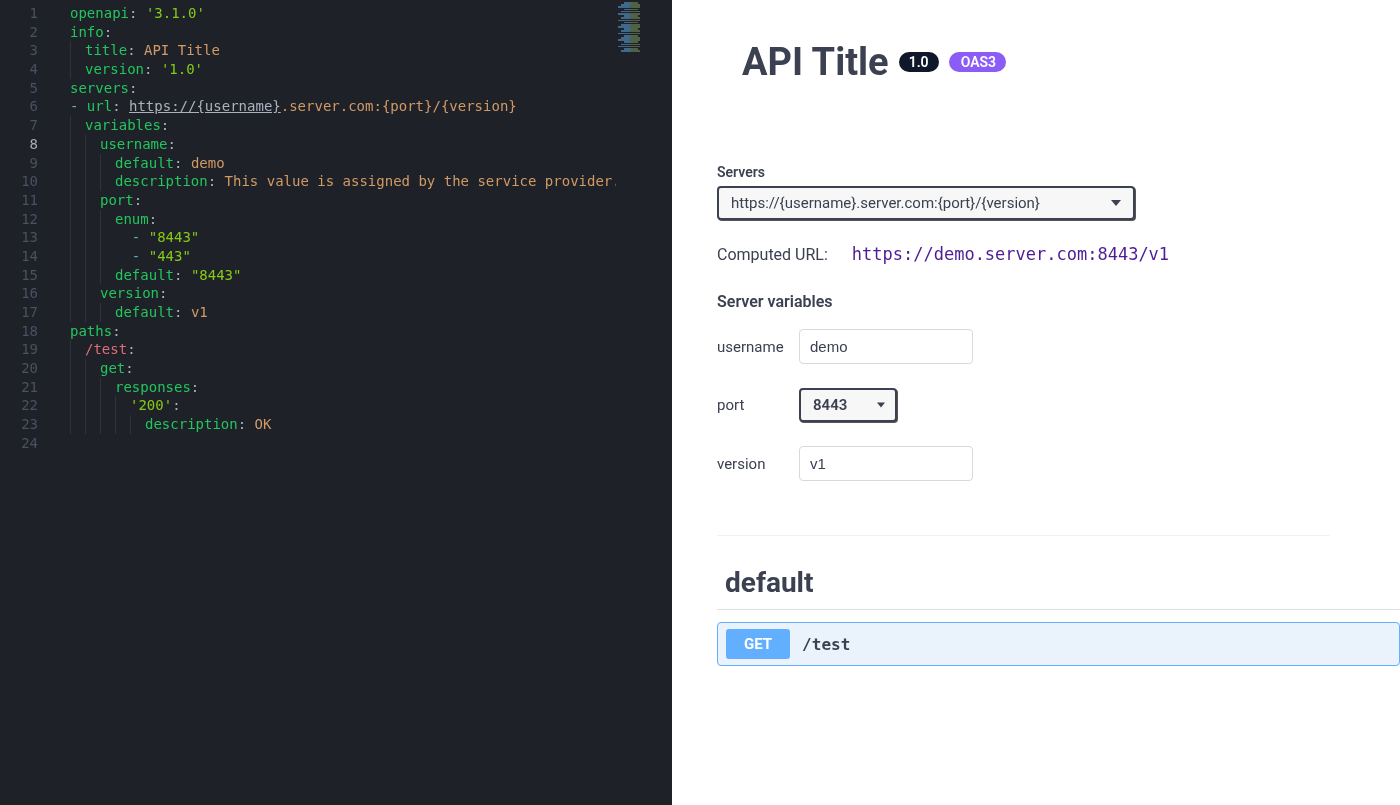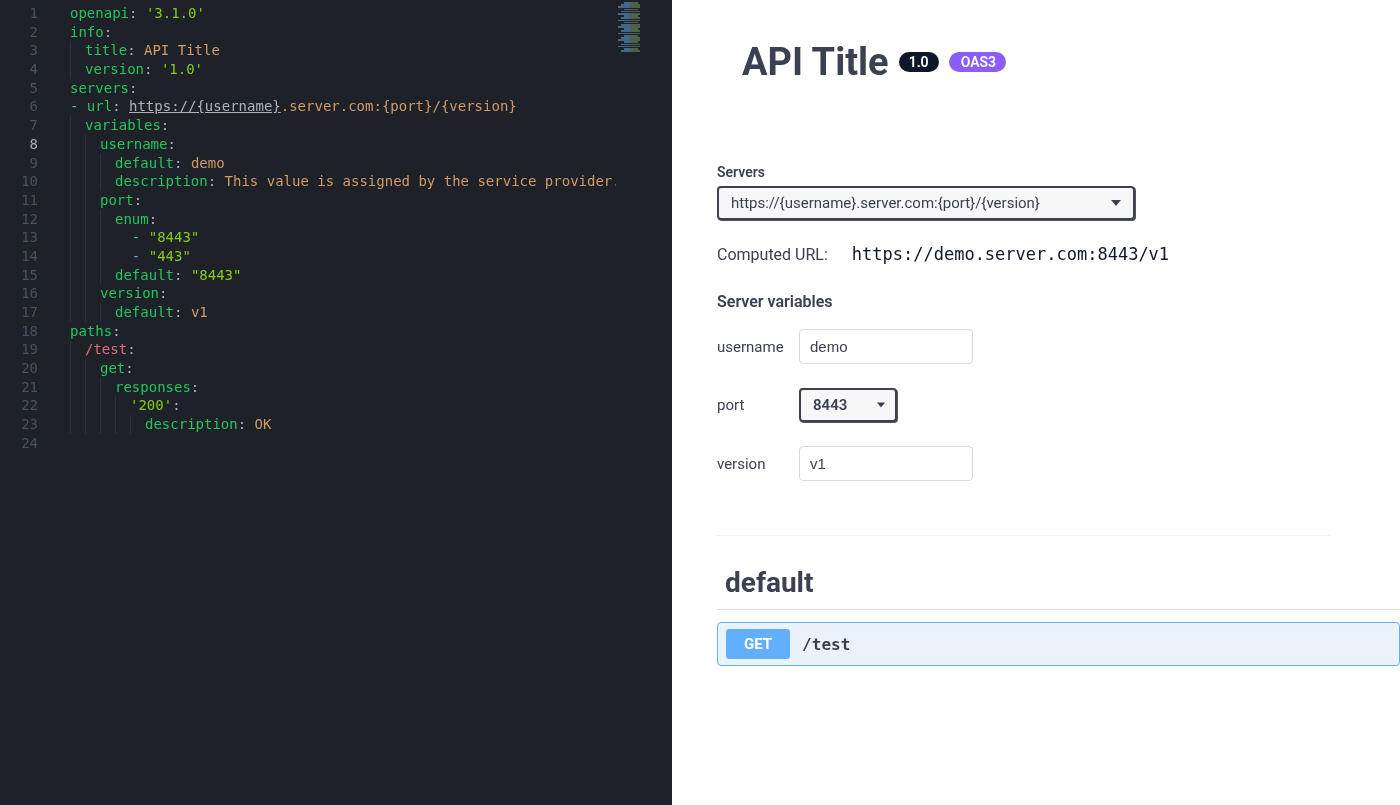--- a/index.html
+++ b/index.html
@@ -146,21 +146,21 @@
 .computed {
   margin-top: 24px;
   display: flex;
   align-items: baseline;
   gap: 24px;
 }
 .computed-label { font-size: 16px; color: #3b4151; }
 .computed-url {
   font-family: "SF Mono", Monaco, Consolas, monospace;
   font-size: 17px;
-  color: #0f172a;
+  color: #4c1d95;
 }
 .sv-title {
   font-size: 16px;
   font-weight: 600;
   color: #3b4151;
   margin-top: 28px;
   margin-bottom: 18px;
 }
 .sv-row {
   display: flex;

